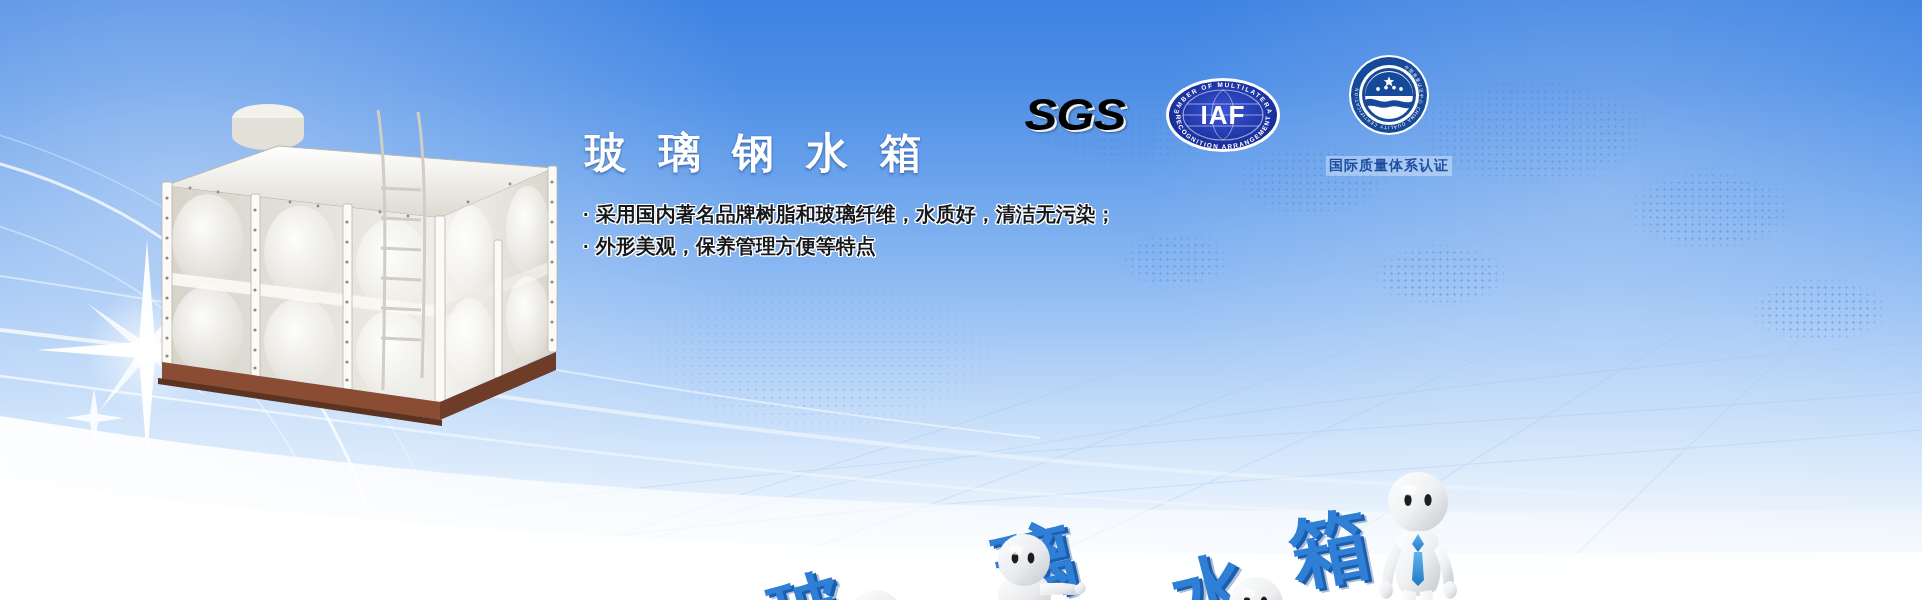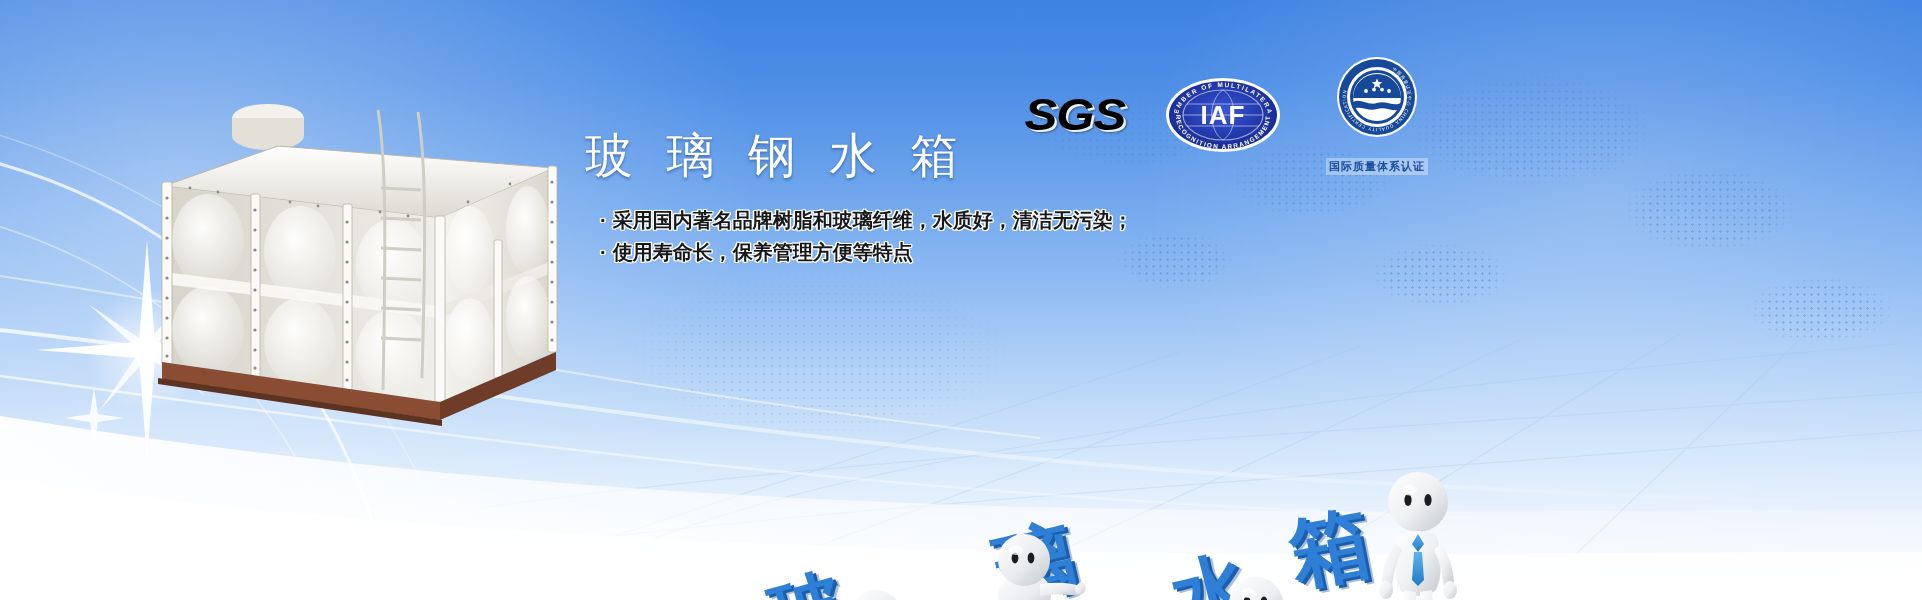--- a/index.html
+++ b/index.html
@@ -66,46 +66,46 @@
 
   
   .sparkle{position:absolute;left:32px;top:238px;width:230px;height:230px;}
 
   
   #tank{position:absolute;left:150px;top:90px;width:410px;height:340px;}
 
   
   #copy{position:absolute;left:583px;top:132px;width:620px;}
   #title{
-    font-size:48px;font-weight:normal;color:#ffffff;letter-spacing:10px;
+    font-size:42px;font-weight:bold;color:#ffffff;letter-spacing:10px;
     line-height:1;margin:0 0 24px 2px;
     text-shadow:0 2px 3px rgba(20,60,130,.45), 0 0 1px rgba(20,60,130,.6);
   }
-  .bullets{margin:17px;padding:0;list-style:none;}
+  .bullets{margin:0;padding:0;list-style:none;}
   .bullets li{
     font-size:20px;font-weight:bold;color:#17181b;
     line-height:1.62;white-space:nowrap;
     text-shadow:
       -1.4px 0 #ffffff, 1.4px 0 #ffffff, 0 -1.4px #ffffff, 0 1.4px #ffffff,
       -1px -1px #ffffff, 1px -1px #ffffff, -1px 1px #ffffff, 1px 1px #ffffff;
   }
   .bullets li .dot{margin-right:6px;}
 
   
   #certs{position:absolute;left:1030px;top:72px;height:86px;display:flex;align-items:center;gap:44px;}
   .cert{display:flex;flex-direction:column;align-items:center;}
   .sgs{
     font-family:"Liberation Sans",sans-serif;
     font-size:44px;font-weight:bold;font-style:italic;color:#000;
     letter-spacing:-1px;line-height:1;
     text-shadow:2px 2px 0 rgba(255,255,255,.9), 3px 3px 2px rgba(0,0,0,.35);
     transform:scaleX(1.12);
   }
   .cert-caption{
-    margin-top:20px;font-size:11px;font-weight:bold;color:#1f4fa0;
+    margin-top:20px;font-size:14px;font-weight:bold;color:#1f4fa0;
     background:rgba(255,255,255,.35);padding:1px 3px;letter-spacing:1px;
     white-space:nowrap;
   }
 
   
   .scene{position:absolute;left:0;bottom:0;width:100%;height:330px;}
   .han{
     position:absolute;font-weight:bold;color:#2f7fd6;
     font-family:"DejaVu Sans","Liberation Sans",sans-serif;
     text-shadow:3px 3px 0 #1a5fae, 5px 5px 0 rgba(20,70,140,.35);
@@ -326,21 +326,21 @@
     <polygon points="8,288 292,330 292,336 8,294" fill="#5c3220"></polygon>
   </svg>
 
   <div id="copy">
     <div id="title">玻 璃 钢 水 箱</div>
     <ul class="bullets">
       <li>
         <span class="dot">·</span><span>采用国内著名品牌树脂和玻璃纤维，水质好，清洁无污染；</span>
       </li>
       <li>
-        <span class="dot">·</span><span>使用寿命长，保养管理方便等特点</span>
+        <span class="dot">·</span><span>外形美观，保养管理方便等特点</span>
       </li>
     </ul>
   </div>
 
   <div id="certs">
 
     <div class="cert">
       <div class="sgs">SGS</div>
     </div>
 

